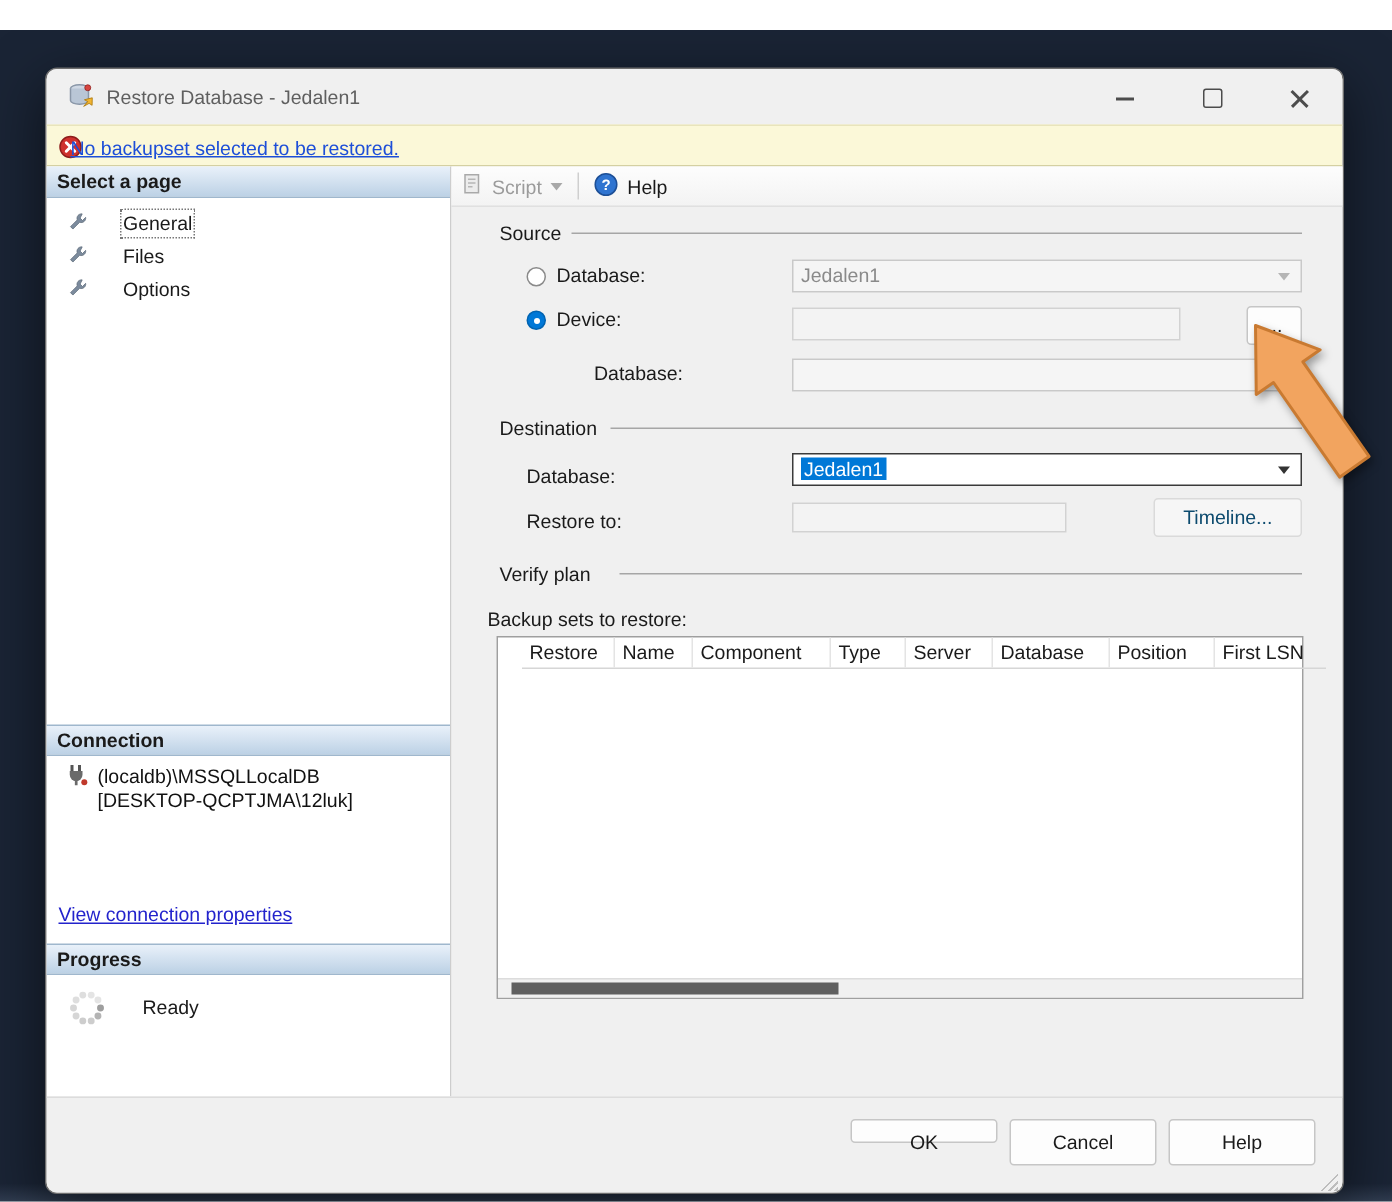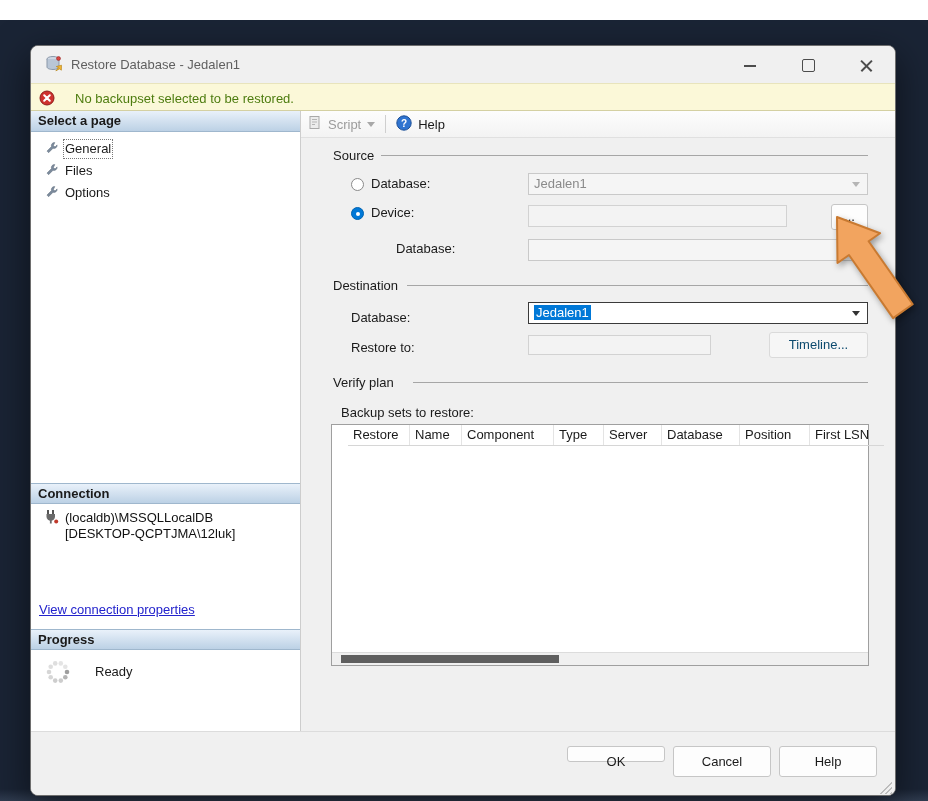--- a/index.html
+++ b/index.html
@@ -18,28 +18,28 @@
   .wbtn-min{left:709px;} .wbtn-max{left:767px;} .wbtn-close{left:825px;}
   .wbtn-min::after{content:"";position:absolute;left:4px;top:10px;width:12px;height:1.5px;background:#4c4c4c;}
   .wbtn-max::after{content:"";position:absolute;left:4px;top:4px;width:11px;height:11px;border:1.4px solid #4c4c4c;border-radius:2px;}
   .wbtn-close::before,.wbtn-close::after{content:"";position:absolute;left:3px;top:9.5px;width:15px;height:1.6px;background:#4c4c4c;}
   .wbtn-close::before{transform:rotate(45deg);} .wbtn-close::after{transform:rotate(-45deg);}
 
   
   .alert{position:absolute;left:0;top:37px;width:100%;height:28px;background:#fbf8d8;
     border-top:1px solid #e8e4bc;border-bottom:1px solid #d4d0a2;}
   .alert-ic{position:absolute;left:8px;top:6px;width:16px;height:16px;}
-  .alert-tx{position:absolute;left:44px;top:7px;color:#4d7c0f;}
+  .alert-tx{position:absolute;left:16px;top:7px;color:#1d4ed8;text-decoration:underline;}
 
   
   .side{position:absolute;left:0;top:65px;width:270px;height:620px;background:#fff;border-right:1px solid #cdcdcd;}
   .shead{position:absolute;left:0;width:100%;height:21px;background:linear-gradient(#e9f1fa,#bcd1e5);
     border-bottom:1px solid #9fb7cd;font-weight:bold;line-height:20px;padding-left:7px;}
   .shead1{top:0;} .shead-conn{top:372px;border-top:1px solid #9fb7cd;} .shead-prog{top:518px;border-top:1px solid #9fb7cd;}
-  .pitem{position:absolute;left:14px;height:18px;display:flex;align-items:center;gap:7px;}
+  .pitem{position:absolute;left:14px;height:18px;display:flex;align-items:center;gap:24px;}
   .p0{top:29px;} .p1{top:51px;} .p2{top:73px;}
   .pitem .lbl{line-height:16px;}
   .p0 .lbl{outline:1px dotted #777;outline-offset:1px;}
   .conn-ic{position:absolute;left:12px;top:398px;width:16px;height:16px;}
   .conn-tx{position:absolute;left:34px;top:399px;line-height:16px;color:#111;}
   .conn-link{position:absolute;left:8px;top:491px;color:#2323cc;text-decoration:underline;cursor:pointer;}
   .spin{position:absolute;left:14px;top:548px;width:26px;height:26px;}
   .ready{position:absolute;left:64px;top:553px;}
 
   
@@ -79,21 +79,21 @@
   .tb-dev{left:227px;top:94px;width:259px;}
   .tb-rto{left:227px;top:224px;width:183px;height:20px;}
 
   .btn{position:absolute;background:#fdfdfd;border:1px solid #c6c6c6;border-radius:3px;
     font-family:"Liberation Sans",sans-serif;font-size:13px;color:#1a1a1a;text-align:center;cursor:pointer;}
   .btn.dis{background:#f6f6f6;border-color:#dadada;color:#0c4a6e;cursor:default;}
   .b-browse{left:530px;top:93px;width:37px;height:26px;line-height:22px;}
   .b-time{left:468px;top:221px;width:99px;height:26px;line-height:24px;}
   .b-verify{left:422px;top:565px;width:146px;height:27px;line-height:25px;}
 
-  .bsets{position:absolute;left:40px;top:294px;}
+  .bsets{position:absolute;left:24px;top:294px;}
   .twrap{position:absolute;left:30px;top:313px;width:538px;height:242px;background:#fff;border:1px solid #9f9f9f;}
   .thead{position:absolute;left:16px;top:0;width:100%;height:21px;display:flex;border-bottom:1px solid #d6d6d6;}
   .th{border-right:1px solid #e4e4e4;line-height:20px;padding-left:5px;white-space:nowrap;overflow:hidden;}
   .c0{width:62px;} .c1{width:52px;} .c2{width:92px;} .c3{width:50px;} .c4{width:58px;} .c5{width:78px;} .c6{width:70px;} .c7{flex:1;border-right:none;}
   .hscroll{position:absolute;left:0;bottom:0;width:100%;height:13px;background:#f0f0f0;border-top:1px solid #dcdcdc;}
   .hthumb{position:absolute;left:9px;top:2px;width:218px;height:8px;background:#5f5f5f;}
 
   
   .footer{position:absolute;left:0;top:685px;width:100%;height:66px;background:#f0f0f0;border-top:1px solid #dcdcdc;}
   .b-ok{left:536px;top:14px;width:98px;height:16px;line-height:29px;}

